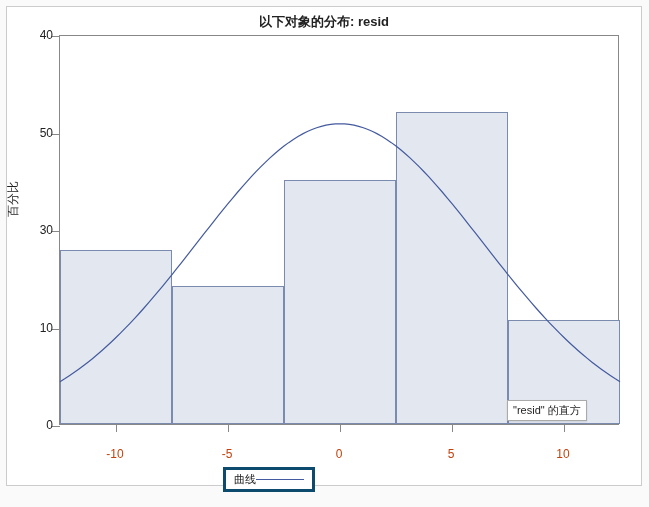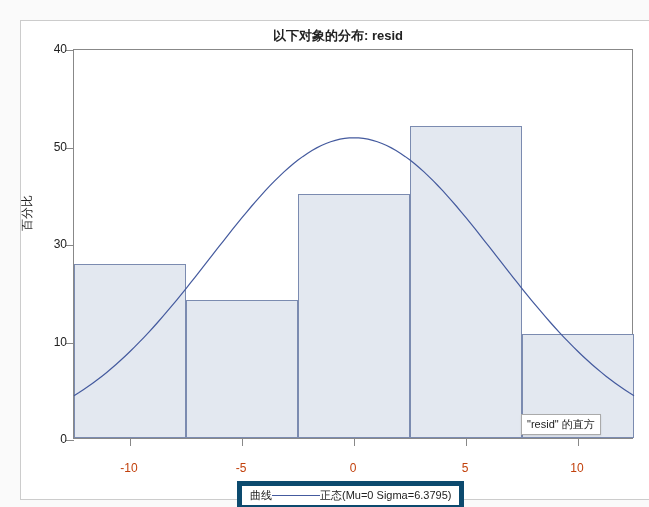--- a/index.html
+++ b/index.html
@@ -8,21 +8,21 @@
     background: #f5f5f5;
     font-family: Arial, "Microsoft YaHei", sans-serif;
     font-size: 12px;
   }
   .outer {
     width: 649px;
     height: 507px;
     background: #fafafa;
     position: relative;
     box-sizing: border-box;
-    padding: 20px;
+    padding: 6px;
   }
   .chart-frame {
     width: 636px;
     height: 480px;
     background: #fff;
     border: 1px solid #ccc;
     position: relative;
     box-sizing: border-box;
   }
   .title {
@@ -111,21 +111,21 @@
     left: 0;
     top: 0;
     width: 560px;
     height: 390px;
     overflow: visible;
   }
   .legend {
     position: absolute;
     left: 216px;
     top: 460px;
-    border: 5px solid #0c4a6e;
+    border: 3px solid #0c4a6e;
     background: #fff;
     padding: 2px 8px;
     display: flex;
     align-items: center;
     font-size: 11px;
     color: #222;
   }
   .legend .line-sample {
     width: 48px;
     height: 0;
@@ -185,20 +185,19 @@
         <div class="tick-x-label" style="left: 280px;">0</div>
         <div class="tick-x-label" style="left: 392px;">5</div>
         <div class="tick-x-label" style="left: 504px;">10</div>
       </div>
 
     <div class="ylabel">百分比</div>
 
     <div class="legend">
       <span>曲线</span>
       <span class="line-sample"></span>
-      <span>正态(Mu=0 Sigma=6.3795)</span>
     </div>
 
     <div class="tooltip">
       <span>"resid" 的直方</span>
     </div>
   </div>
 </div>
 
 </body></html>

